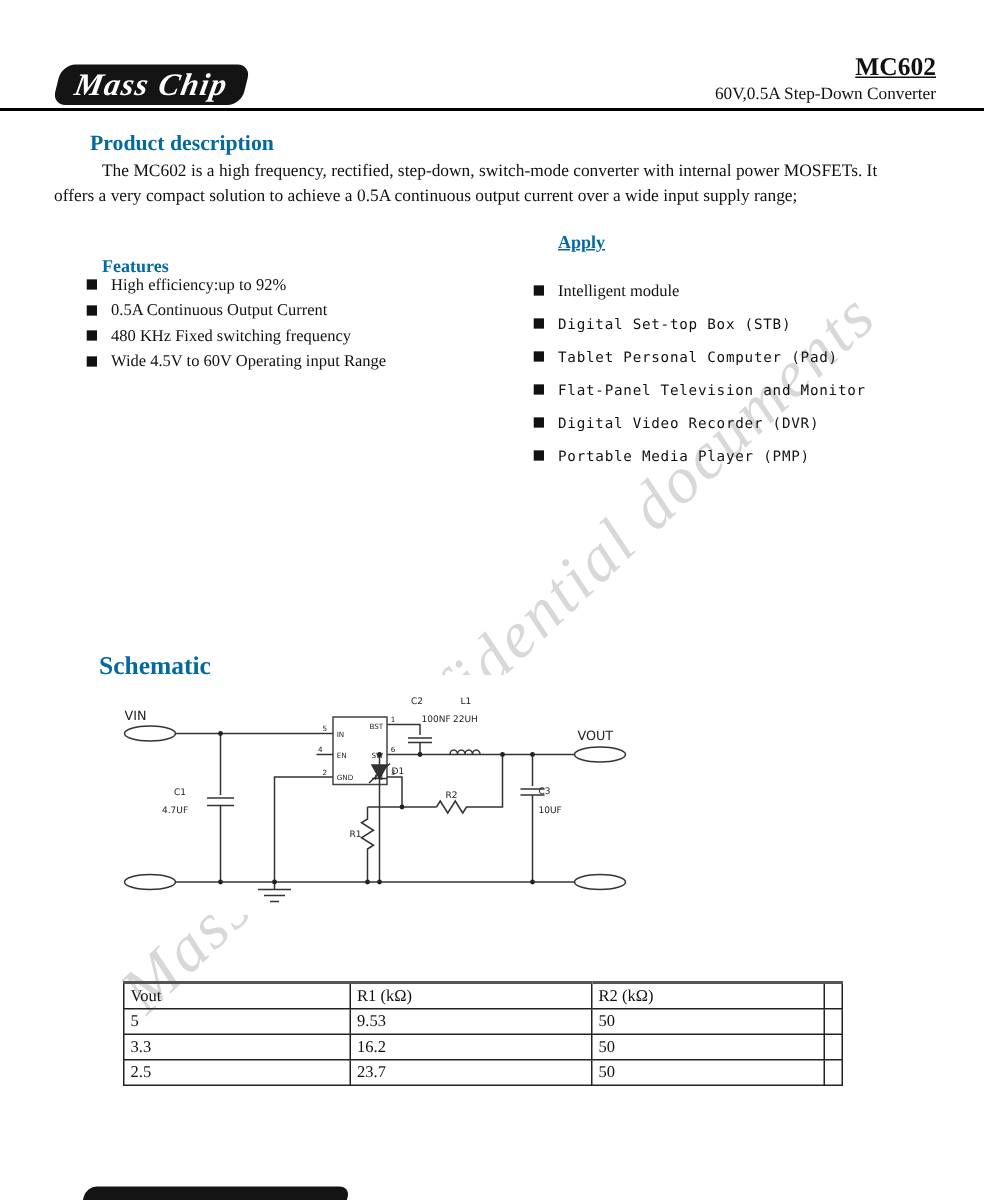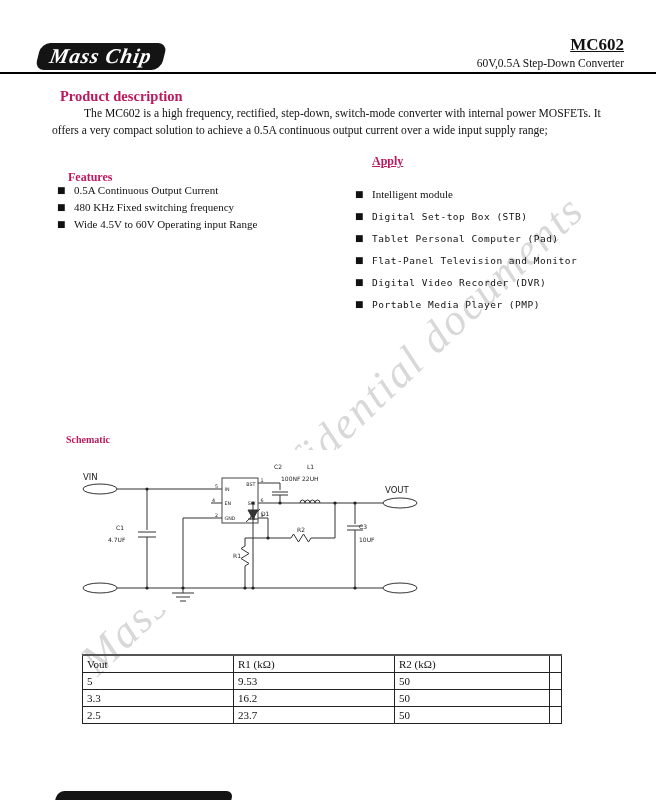--- a/index.html
+++ b/index.html
@@ -15,27 +15,27 @@
   
   .logo{position:absolute;left:38px;top:43px;width:126px;height:27px;background:#141414;
         border-radius:9px;transform:skewX(-14deg);display:flex;align-items:center;justify-content:center;}
   .logo span{font-family:"Liberation Serif",serif;font-style:italic;font-weight:bold;
         font-size:21px;color:#fff;letter-spacing:1px;transform:skewX(4deg);}
   .head-right{position:absolute;right:32px;top:36px;text-align:right;}
   .part-no{font-size:17px;font-weight:bold;line-height:1.1;text-decoration:underline;}
   .part-sub{font-size:11.5px;margin-top:2px;text-align:right;}
   .rule{position:absolute;left:0;top:72px;width:656px;border-top:2px solid #000;}
 
-  .blue{color:#be185d;font-weight:bold;}
+  .blue{color:#0369a1;font-weight:bold;}
   .h-main{position:absolute;left:60px;top:88px;font-size:14.5px;}
   .h-feat{position:absolute;left:68px;top:158px;font-size:12px;margin-top:12px;}
   .h-apply{position:absolute;left:372px;top:154px;font-size:12px;text-decoration:underline;}
-  .h-schem{position:absolute;left:66px;top:434px;font-size:10px;}
-
-  .para{position:absolute;left:52px;top:106px;width:575px;font-size:11.6px;
+  .h-schem{position:absolute;left:66px;top:434px;font-size:17px;}
+
+  .para{position:absolute;left:36px;top:106px;width:575px;font-size:11.6px;
         line-height:1.45;text-indent:32px;}
 
   ul.plain{list-style:none;margin:0;padding:0;position:absolute;}
   .feat-list{left:57px;top:182px;}
   .feat-list li{font-size:11px;height:17px;line-height:17px;white-space:nowrap;}
   .apply-list{left:355px;top:183px;}
   .apply-list li{font-family:"DejaVu Sans Mono",monospace;font-size:9.5px;height:22px;
         line-height:22px;letter-spacing:.5px;white-space:nowrap;}
   .apply-list li.serif-item{font-family:"Liberation Serif",serif;font-size:11px;letter-spacing:0;}
   .bullet{display:inline-block;width:9px;font-size:9px;margin-right:8px;color:#111;
@@ -67,20 +67,21 @@
     <div class="part-no">MC602</div>
     <div class="part-sub">60V,0.5A Step-Down Converter</div>
   </div>
   <div class="rule"></div>
 
   <div class="blue h-main">Product description</div>
   <div class="para">The MC602 is a high frequency,  rectified, step-down, switch-mode converter with internal power MOSFETs. It offers a very compact solution to achieve a 0.5A continuous output current over a wide input supply range;</div>
 
   <div class="blue h-feat">Features</div>
   <ul class="plain feat-list">
+    <li><span class="bullet">■</span><span>High efficiency:up to 92%</span></li>
     <li><span class="bullet">■</span><span>0.5A Continuous Output Current</span></li>
     <li><span class="bullet">■</span><span>480 KHz Fixed switching frequency</span></li>
     <li><span class="bullet">■</span><span>Wide 4.5V to 60V Operating input Range</span></li>
   </ul>
 
   <div class="blue h-apply">Apply</div>
   <ul class="plain apply-list">
     <li class="serif-item"><span class="bullet">■</span><span>Intelligent module</span></li>
     <li><span class="bullet">■</span><span>Digital Set-top Box (STB)</span></li>
     <li><span class="bullet">■</span><span>Tablet Personal Computer (Pad)</span></li>

